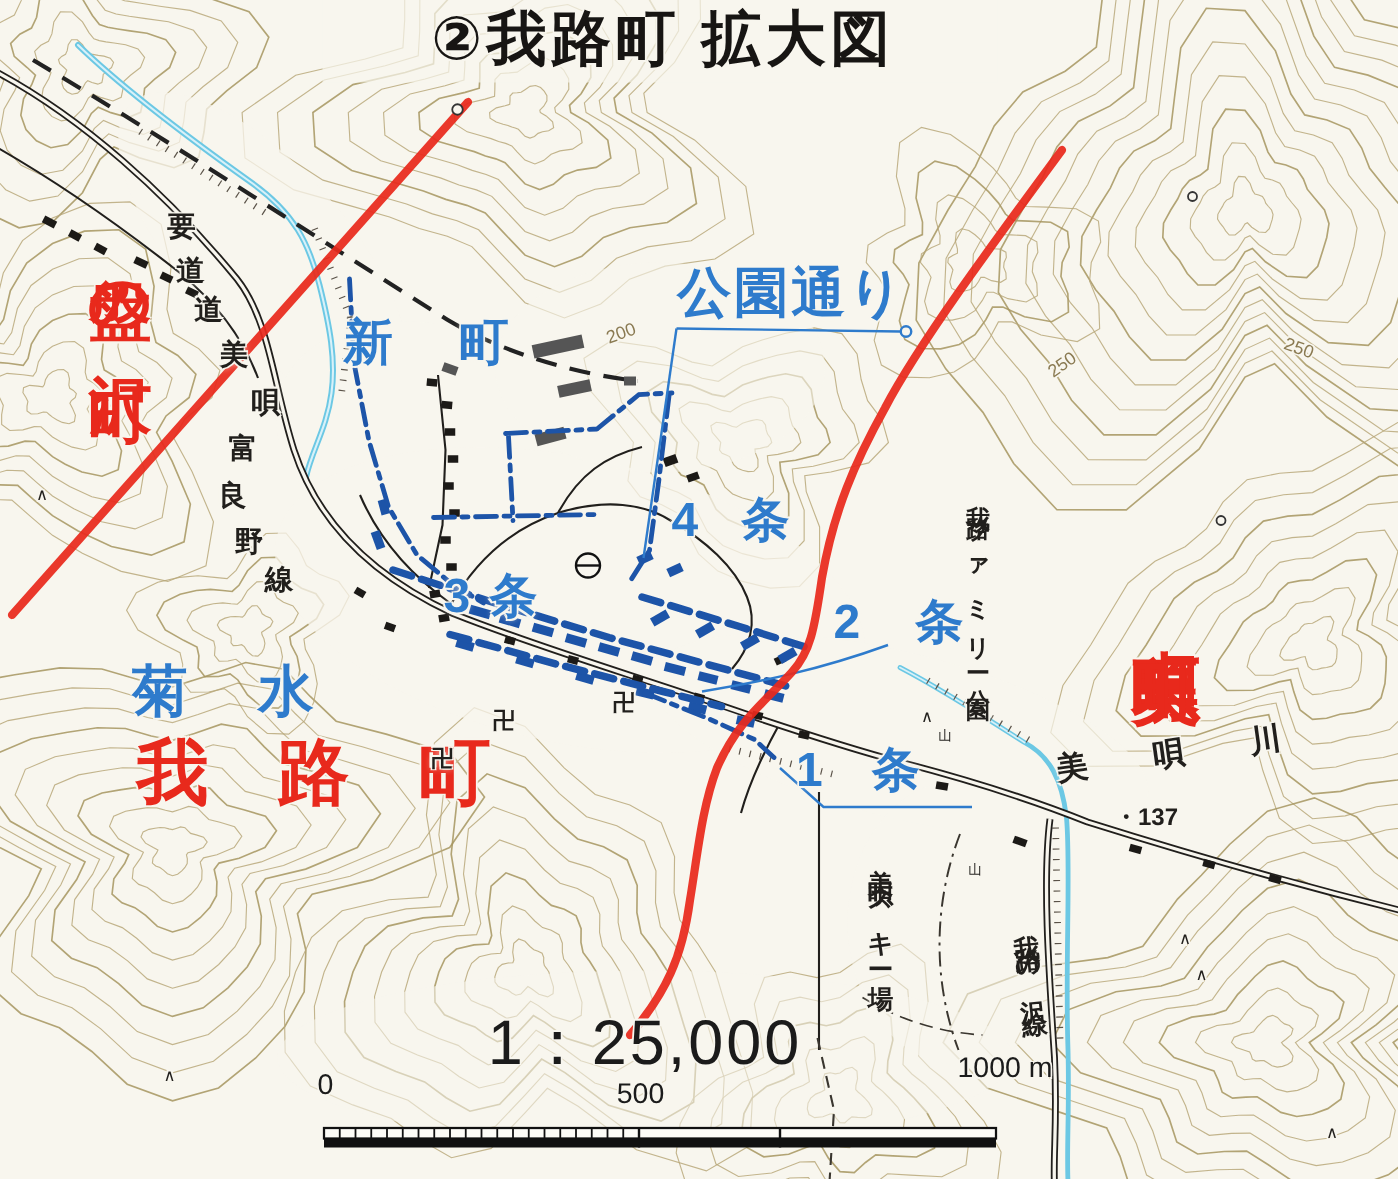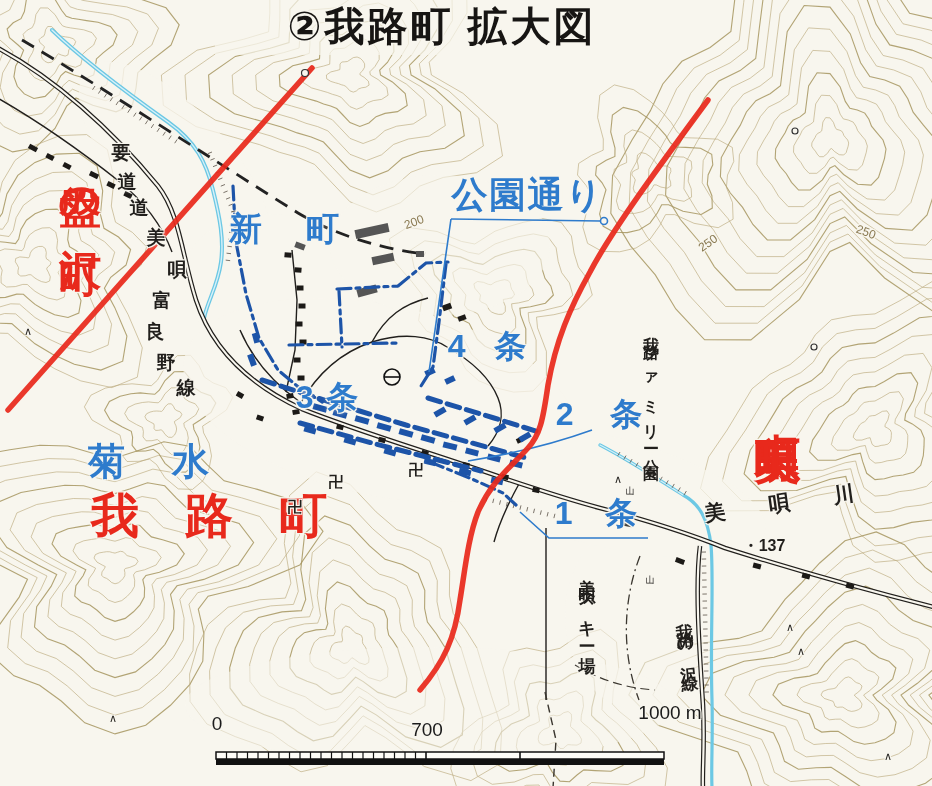--- a/index.html
+++ b/index.html
@@ -375,21 +375,21 @@
 
   <div id="labels">
       <div class="maplabel vert" style="left: 80px; top: 192px; font-size: 42px; color: rgb(232, 41, 28); letter-spacing: 8px; transform: translate(-50%, -50%);">盤の沢町</div>
       <div class="maplabel vert" style="left: 778px; top: 400px; font-size: 46px; color: rgb(232, 41, 28); letter-spacing: 2px; transform: translate(-50%, -50%);">東美唄町</div>
       <div class="maplabel" style="left: 528px; top: 195px; font-size: 36px; color: rgb(46, 123, 204); letter-spacing: 2px; transform: translate(-50%, -50%);">公園通り</div>
       <div class="maplabel" style="left: 232px; top: 516px; font-size: 48px; color: rgb(232, 41, 28); letter-spacing: 46px; transform: translate(-50%, -50%);">我路町</div>
       <div class="maplabel" style="left: 306px; top: 228px; font-size: 33px; color: rgb(46, 123, 204); letter-spacing: 44px; transform: translate(-50%, -50%);">新町</div>
       <div class="maplabel" style="left: 492px; top: 346px; font-size: 32px; color: rgb(46, 123, 204); letter-spacing: 10px; transform: translate(-50%, -50%);">4 条</div>
       <div class="maplabel" style="left: 328px; top: 397px; font-size: 32px; color: rgb(46, 123, 204); letter-spacing: 2px; transform: translate(-50%, -50%);">3 条</div>
       <div class="maplabel" style="left: 606px; top: 414px; font-size: 32px; color: rgb(46, 123, 204); letter-spacing: 14px; transform: translate(-50%, -50%);">2 条</div>
-      <div class="maplabel" style="left: 602px; top: 513px; font-size: 32px; color: rgb(46, 123, 204); letter-spacing: 12px; transform: translate(-50%, -50%);">1 条</div>
+      <div class="maplabel" style="left: 578px; top: 513px; font-size: 32px; color: rgb(46, 123, 204); letter-spacing: 12px; transform: translate(-50%, -50%);">1 条</div>
       <div class="maplabel" style="left: 172px; top: 461px; font-size: 37px; color: rgb(46, 123, 204); letter-spacing: 47px; transform: translate(-50%, -50%);">菊水</div>
       <div class="maplabel vert" style="left: 651px; top: 392px; font-size: 16px; color: rgb(33, 31, 28); letter-spacing: 7px; transform: translate(-50%, -50%);">我路ファミリー公園</div>
       <div class="maplabel vert" style="left: 587px; top: 609px; font-size: 17px; color: rgb(33, 31, 28); letter-spacing: 8px; transform: translate(-50%, -50%);">美唄スキー場</div>
       <div class="maplabel vert" style="left: 685px; top: 639px; font-size: 17px; color: rgb(33, 31, 28); letter-spacing: 8px; transform: translate(-50%, -50%) rotate(-6deg);">我路の沢線</div>
       <div class="maplabel" style="left: 801px; top: 500px; font-size: 21px; color: rgb(33, 31, 28); letter-spacing: 44px; transform: translate(-50%, -50%) rotate(-8deg);">美唄川</div>
       <div class="maplabel" style="left: 121px; top: 152px; font-size: 19px; color: rgb(33, 31, 28); transform: translate(-50%, -50%);">要</div>
       <div class="maplabel" style="left: 127px; top: 181px; font-size: 19px; color: rgb(33, 31, 28); transform: translate(-50%, -50%);">道</div>
       <div class="maplabel" style="left: 139px; top: 207px; font-size: 19px; color: rgb(33, 31, 28); transform: translate(-50%, -50%);">道</div>
       <div class="maplabel" style="left: 156px; top: 237px; font-size: 19px; color: rgb(33, 31, 28); transform: translate(-50%, -50%);">美</div>
       <div class="maplabel" style="left: 177px; top: 269px; font-size: 19px; color: rgb(33, 31, 28); transform: translate(-50%, -50%);">唄</div>
@@ -407,16 +407,17 @@
       <div class="maplabel" style="left: 28px; top: 331px; font-size: 11px; color: rgb(33, 31, 28); font-weight: 400; transform: translate(-50%, -50%);">∧</div>
       <div class="maplabel" style="left: 113px; top: 718px; font-size: 11px; color: rgb(33, 31, 28); font-weight: 400; transform: translate(-50%, -50%);">∧</div>
       <div class="maplabel" style="left: 790px; top: 627px; font-size: 11px; color: rgb(33, 31, 28); font-weight: 400; transform: translate(-50%, -50%);">∧</div>
       <div class="maplabel" style="left: 801px; top: 651px; font-size: 11px; color: rgb(33, 31, 28); font-weight: 400; transform: translate(-50%, -50%);">∧</div>
       <div class="maplabel" style="left: 888px; top: 756px; font-size: 11px; color: rgb(33, 31, 28); font-weight: 400; transform: translate(-50%, -50%);">∧</div>
       <div class="maplabel" style="left: 618px; top: 479px; font-size: 11px; color: rgb(33, 31, 28); font-weight: 400; transform: translate(-50%, -50%);">∧</div>
       <div class="maplabel" style="left: 650px; top: 580px; font-size: 9px; color: rgb(33, 31, 28); font-weight: 400; transform: translate(-50%, -50%);">山</div>
       <div class="maplabel" style="left: 630px; top: 491px; font-size: 9px; color: rgb(33, 31, 28); font-weight: 400; transform: translate(-50%, -50%);">山</div>
     </div>
 
+  <div id="scale-ratio">1：25,000</div>
   <div class="scale-tick" style="left:217px;top:724px;">0</div>
-  <div class="scale-tick" style="left:427px;top:730px;">700</div>
+  <div class="scale-tick" style="left:427px;top:730px;">500</div>
   <div class="scale-tick" style="left:670px;top:713px;">1000 m</div>
 </div>
 
 </body></html>

